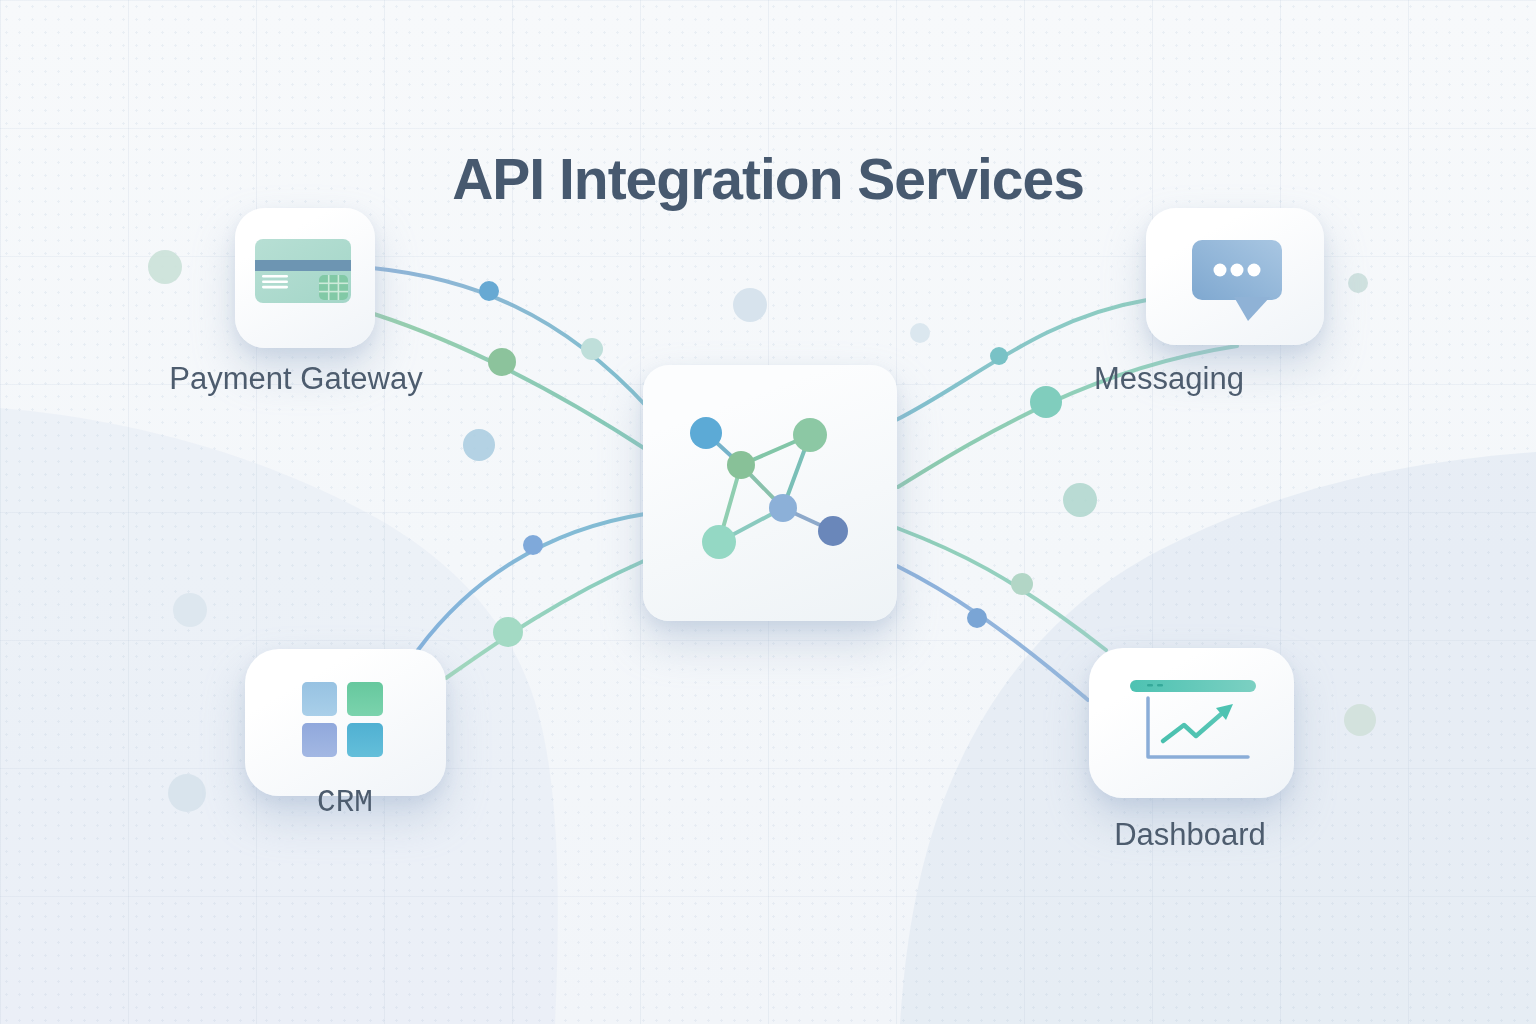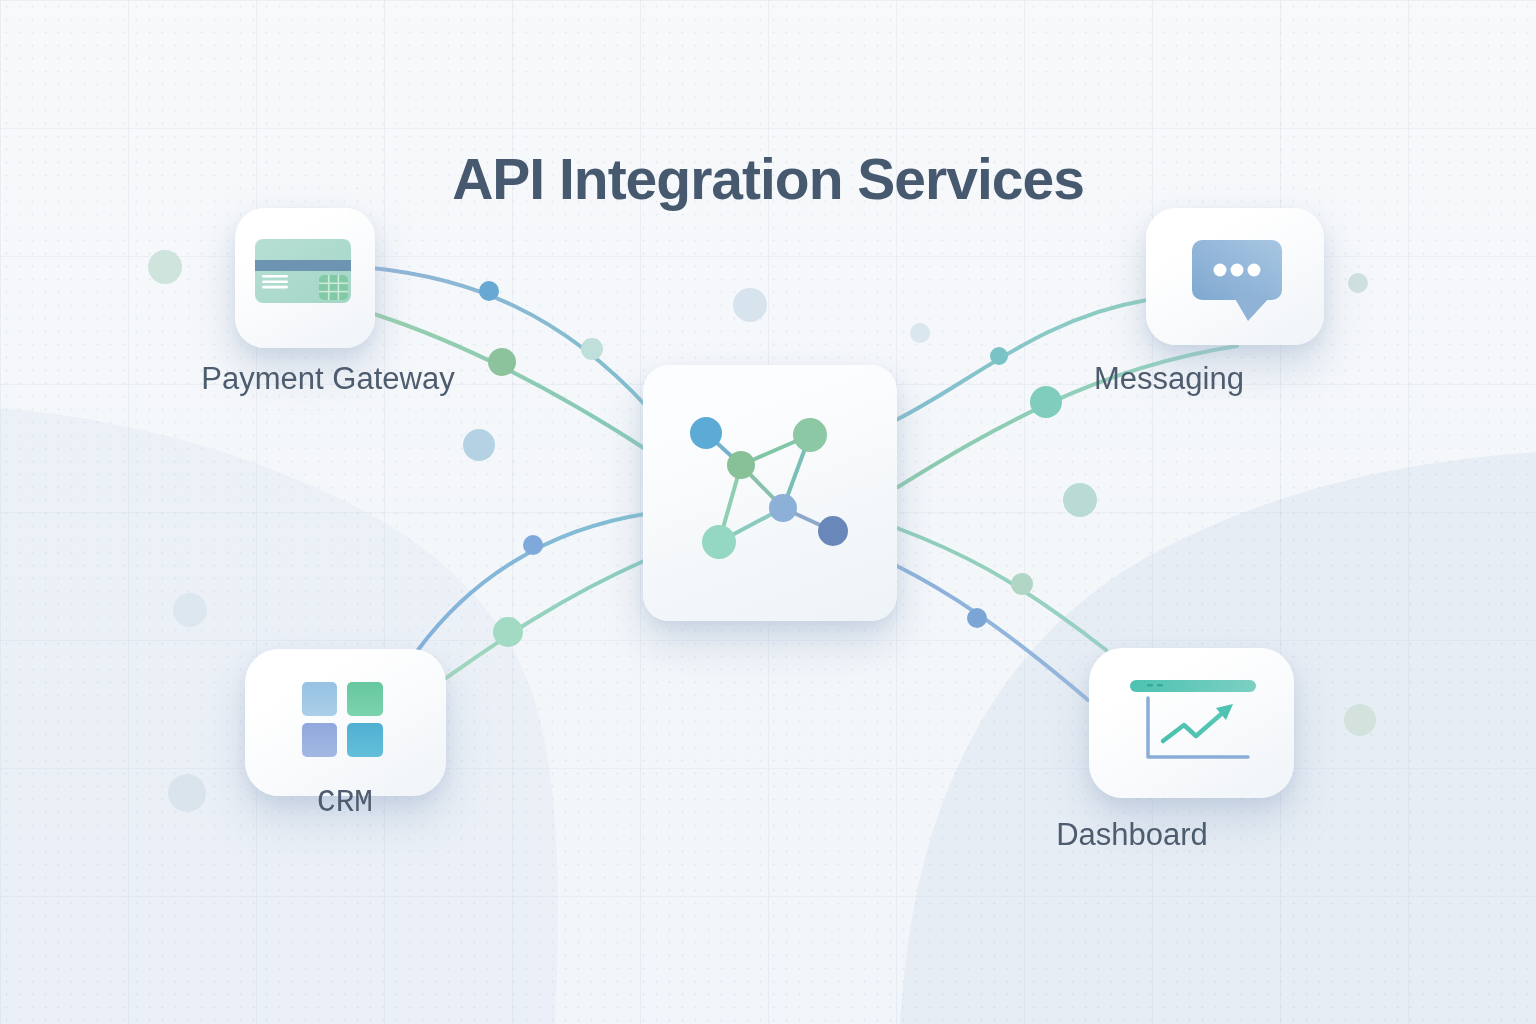--- a/index.html
+++ b/index.html
@@ -31,24 +31,24 @@
   }
   .card svg{position:absolute;inset:0;}
   .title{
     position:absolute;z-index:3;left:0;right:0;top:146px;text-align:center;
     font-size:57px;font-weight:700;letter-spacing:-1px;color:#47596f;
   }
   .node-label{
     position:absolute;z-index:3;transform:translateX(-50%);
     font-size:31px;font-weight:400;color:#4d5c6e;white-space:nowrap;
   }
-  .lbl-payment{left:328px;top:361px;}
+  .lbl-payment{left:296px;top:361px;}
   .lbl-messaging{left:1169px;top:361px;}
   .lbl-crm{left:345px;top:785px;font-family:Liberation Mono, monospace;}
-  .lbl-dashboard{left:1132px;top:817px;}
+  .lbl-dashboard{left:1190px;top:817px;}
   .card-payment{left:235px;top:208px;width:140px;height:140px;border-radius:30px;}
   .card-messaging{left:1146px;top:208px;width:178px;height:137px;border-radius:30px;}
   .card-crm{left:245px;top:649px;width:201px;height:147px;border-radius:34px;}
   .card-dashboard{left:1089px;top:648px;width:205px;height:150px;border-radius:34px;}
   .card-hub{left:643px;top:365px;width:254px;height:256px;border-radius:26px;
     background:linear-gradient(160deg,#fcfdfe 20%,#eef3f6 100%);}
 </style>
 </head>
 <body>
 

